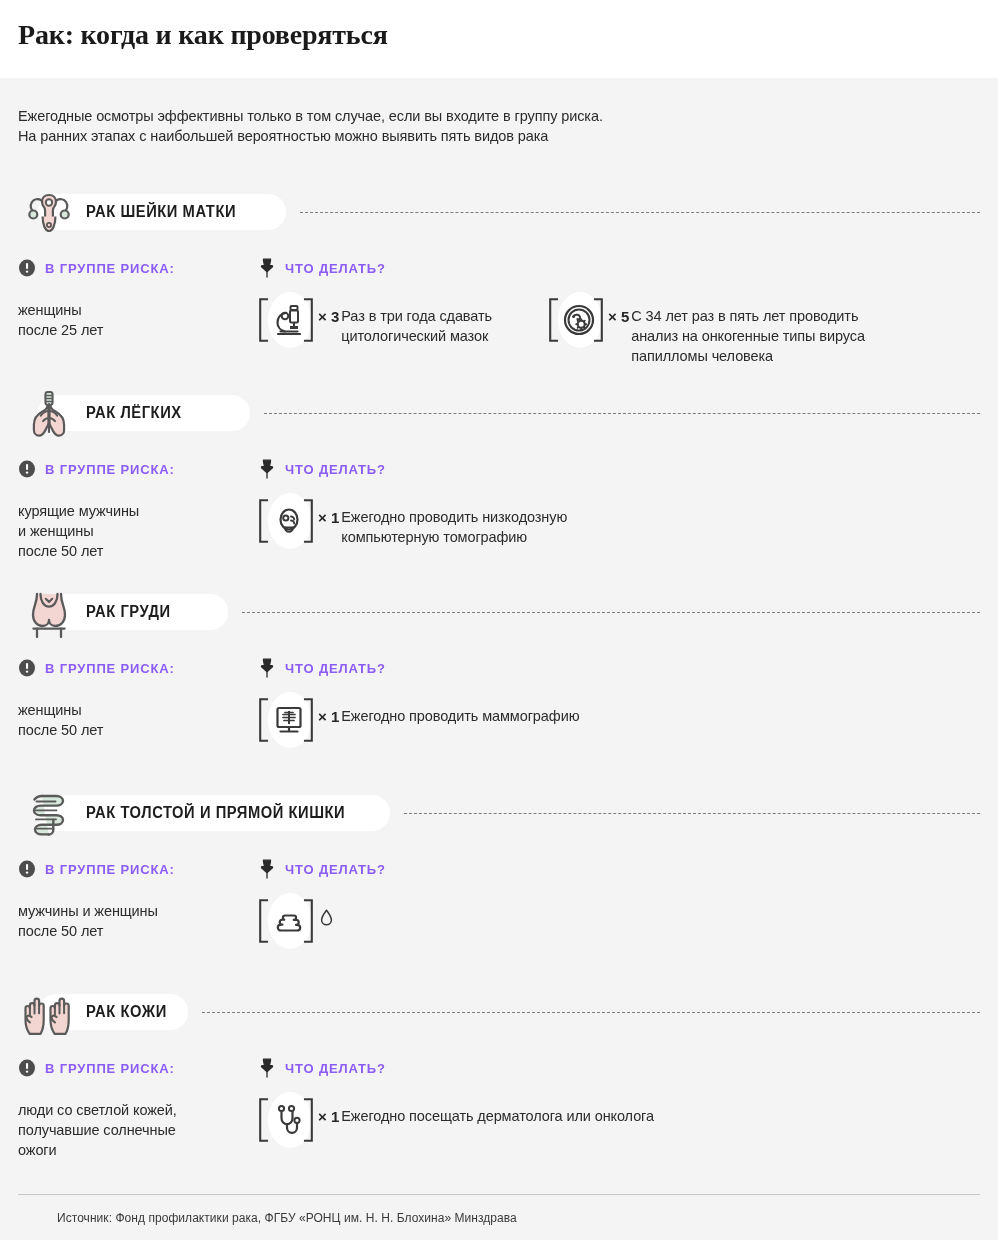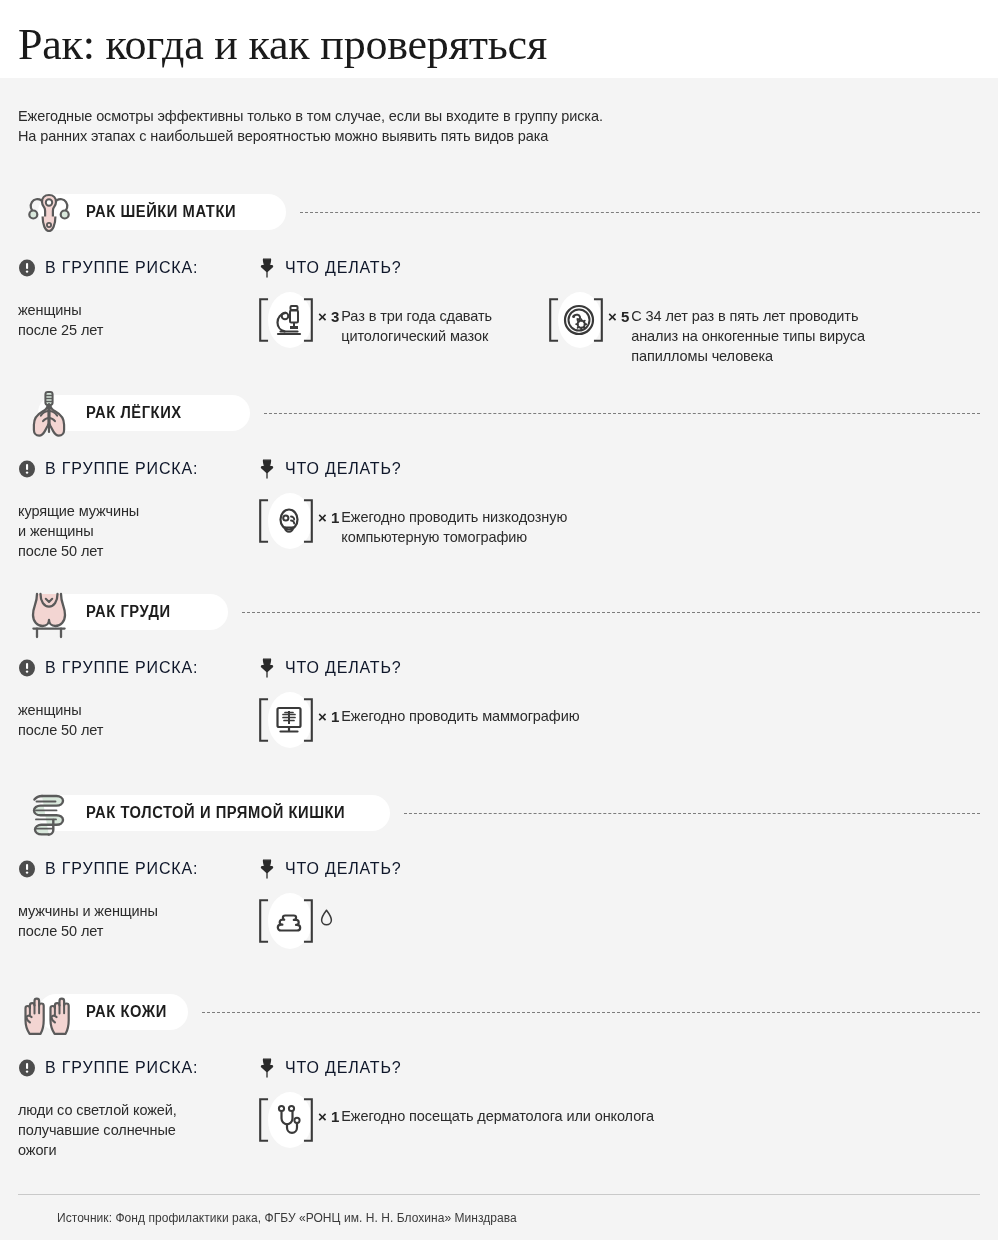--- a/index.html
+++ b/index.html
@@ -19,22 +19,22 @@
   .title-band {
     position: absolute;
     left: 0; top: 0;
     width: 998px; height: 78px;
     background: #ffffff;
   }
   .page-title {
     position: absolute;
     left: 18px; top: 19px;
     font-family: "Liberation Serif", "DejaVu Serif", serif;
-    font-size: 44px;
-    font-weight: 400;
+    font-size: 28px;
+    font-weight: 700;
     color: #1a1a1a;
     letter-spacing: -0.2px;
     white-space: nowrap;
   }
   .subtitle {
     position: absolute;
     left: 18px; top: 106px;
     font-size: 14.5px;
     line-height: 20px;
     color: #2b2b2b;
@@ -93,24 +93,24 @@
   .col-risk { position: absolute; left: 18px; top: 0; width: 230px; }
   .col-do   { position: absolute; left: 258px; top: 0; right: 10px; }
 
   .hdr {
     display: flex;
     align-items: center;
     gap: 9px;
     height: 20px;
   }
   .hdr-text {
-    font-size: 16px;
-    font-weight: 400;
+    font-size: 13px;
+    font-weight: 700;
     letter-spacing: 0.85px;
-    color: #0f172a;
+    color: #8b5cf6;
     white-space: nowrap;
   }
   .excl-icon { width: 18px; height: 18px; flex: none; }
   .pin-icon  { width: 14px; height: 20px; flex: none; margin-left: 2px; margin-right: 2px;}
   .excl-icon svg, .pin-icon svg { display: block; width: 100%; height: 100%; }
 
   .risk-text {
     margin-top: 22px;
     font-size: 14.5px;
     line-height: 20px;

